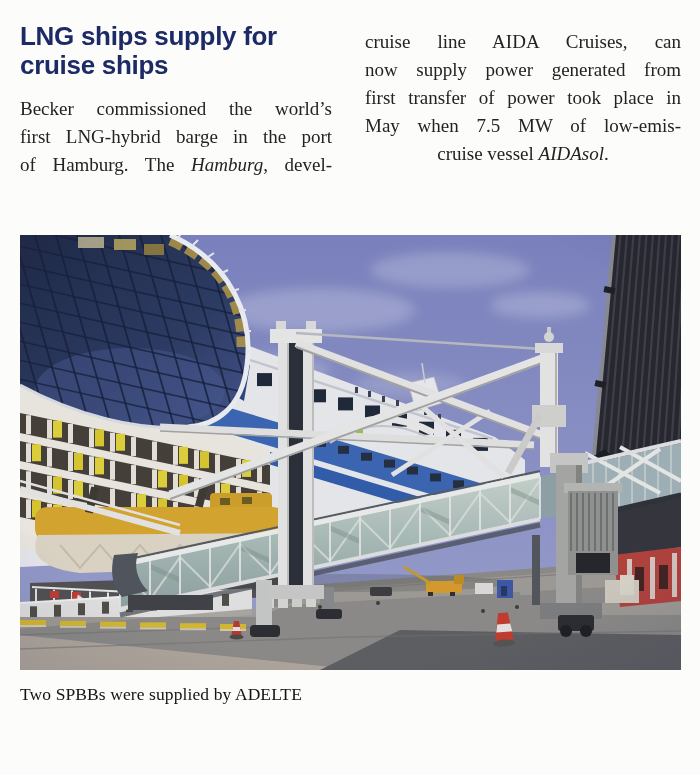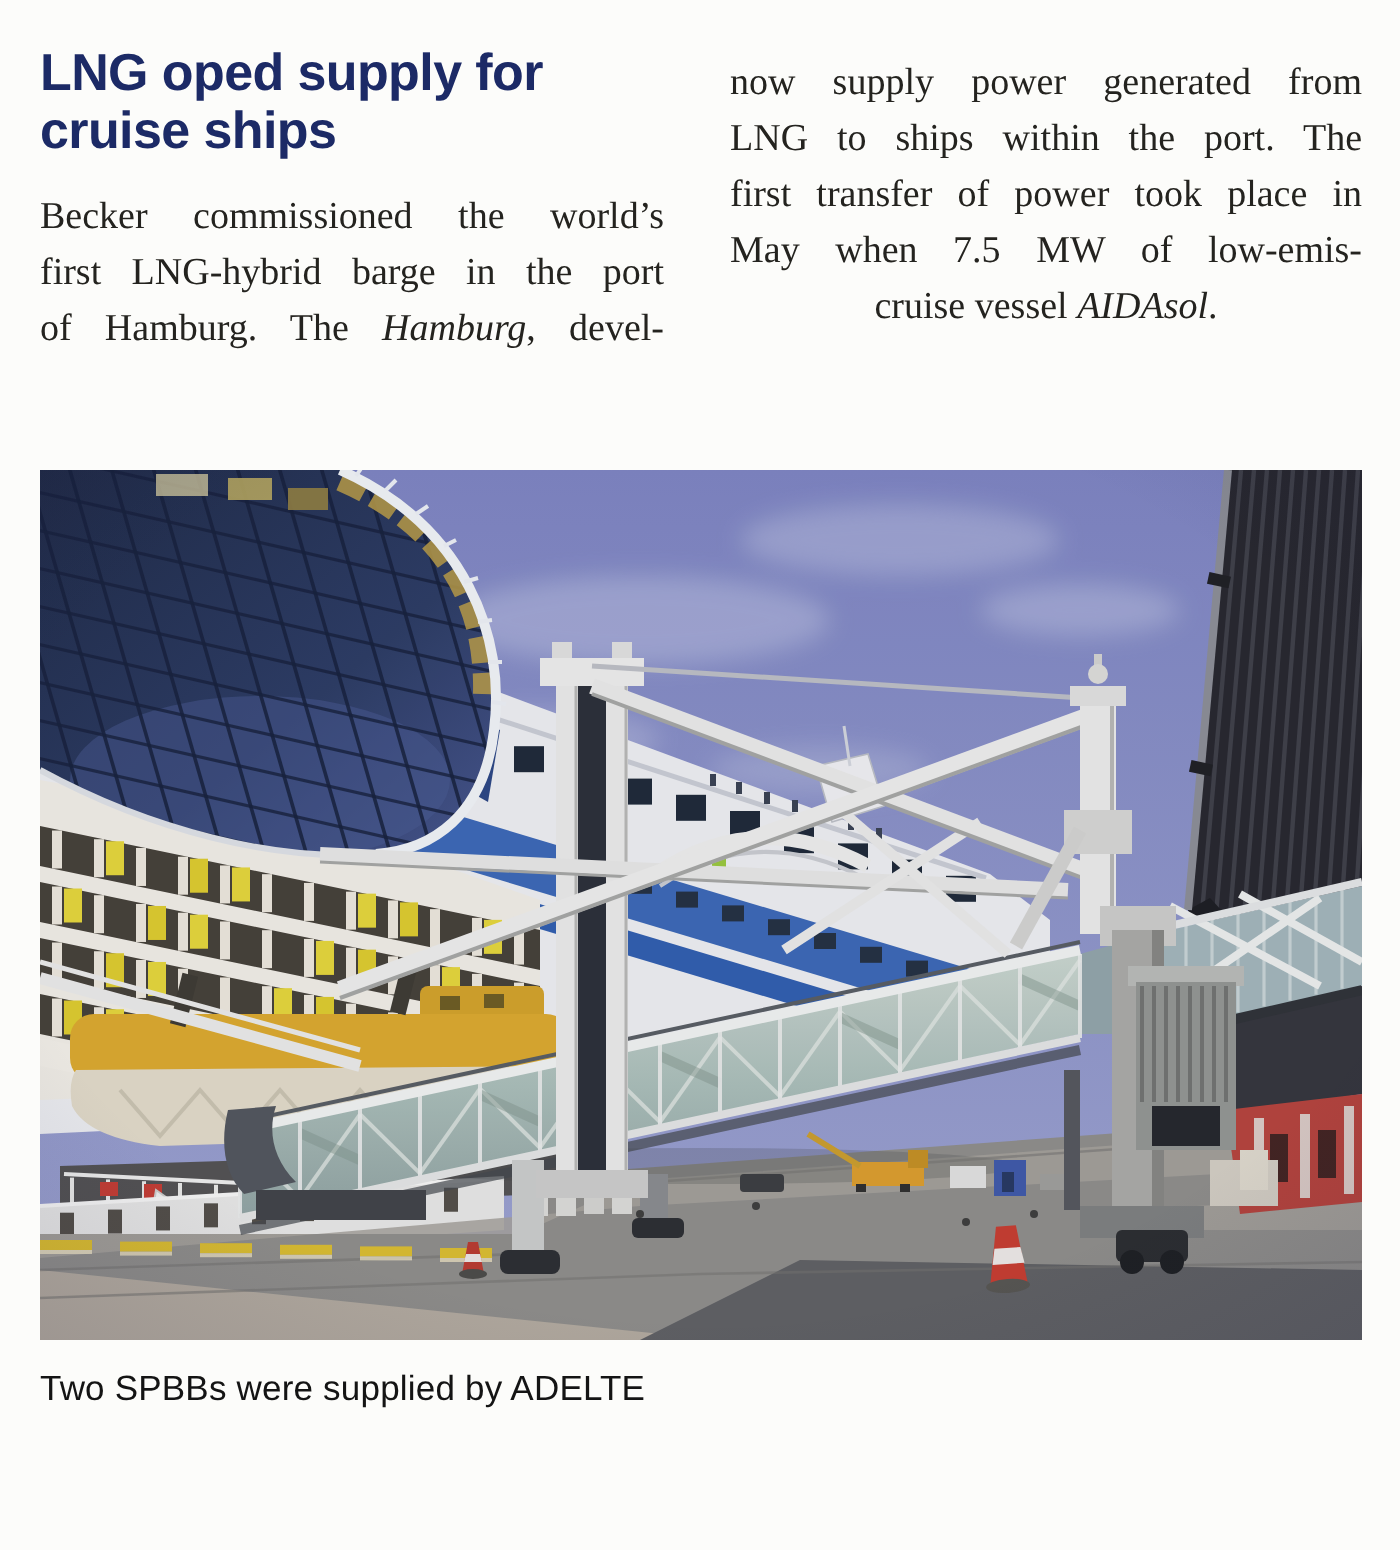--- a/index.html
+++ b/index.html
@@ -9,43 +9,43 @@
   .columns { display:grid; grid-template-columns:312px 316px; column-gap:33px; }
   .heading { font-family:"Liberation Sans", sans-serif; font-weight:700; font-size:26px;
              line-height:29px; color:#1c2a66; letter-spacing:-0.3px; margin-bottom:15px; }
   .col-right { padding-top:6px; }
   .bline { font-size:19px; line-height:28px; color:#24231f; }
   .bline.j { text-align:justify; text-align-last:justify; }
   .bline.last { text-align:center; }
   .bline em { font-style:italic; }
   .photo-wrap { margin-top:56px; width:661px; height:435px; }
   .photo-wrap svg { display:block; }
-  .caption { font-family:Liberation Sans, sans-serif; font-size:17.5px; line-height:22px;
+  .caption { font-family:Liberation Serif, serif; font-size:17.5px; line-height:22px;
              color:#141414; margin-top:13px; letter-spacing:0.1px; }
 </style>
 </head>
 <body>
 
 <div class="page">
   <div class="columns">
     <div class="col-left">
       <div class="heading">
-        <div>LNG oped supply for</div>
+        <div>LNG ships supply for</div>
         <div>cruise ships</div>
       </div>
       <div>
           <div class="bline j"><span>Becker commissioned the world’s</span></div>
           <div class="bline j"><span>first LNG-hybrid barge in the port</span></div>
           <div class="bline j"><span>of Hamburg. The </span><em>Hamburg</em><span>, devel-</span></div>
         </div>
     </div>
     <div class="col-right">
       <div>
+          <div class="bline j"><span>cruise line AIDA Cruises, can</span></div>
           <div class="bline j"><span>now supply power generated from</span></div>
-          <div class="bline j"><span>LNG to ships within the port. The</span></div>
           <div class="bline j"><span>first transfer of power took place in</span></div>
           <div class="bline j"><span>May when 7.5 MW of low-emis-</span></div>
           <div class="bline last"><span>cruise vessel </span><em>AIDAsol</em><span>.</span></div>
         </div>
     </div>
   </div>
 
   <div class="photo-wrap">
   <svg width="661" height="435" viewBox="0 0 661 435" role="img" aria-label="Cruise ship with glass-domed bow berthed at a cruise terminal; two white SPBB passenger boarding bridges with glass corridors reach from the quay to the ship">
     <defs>

